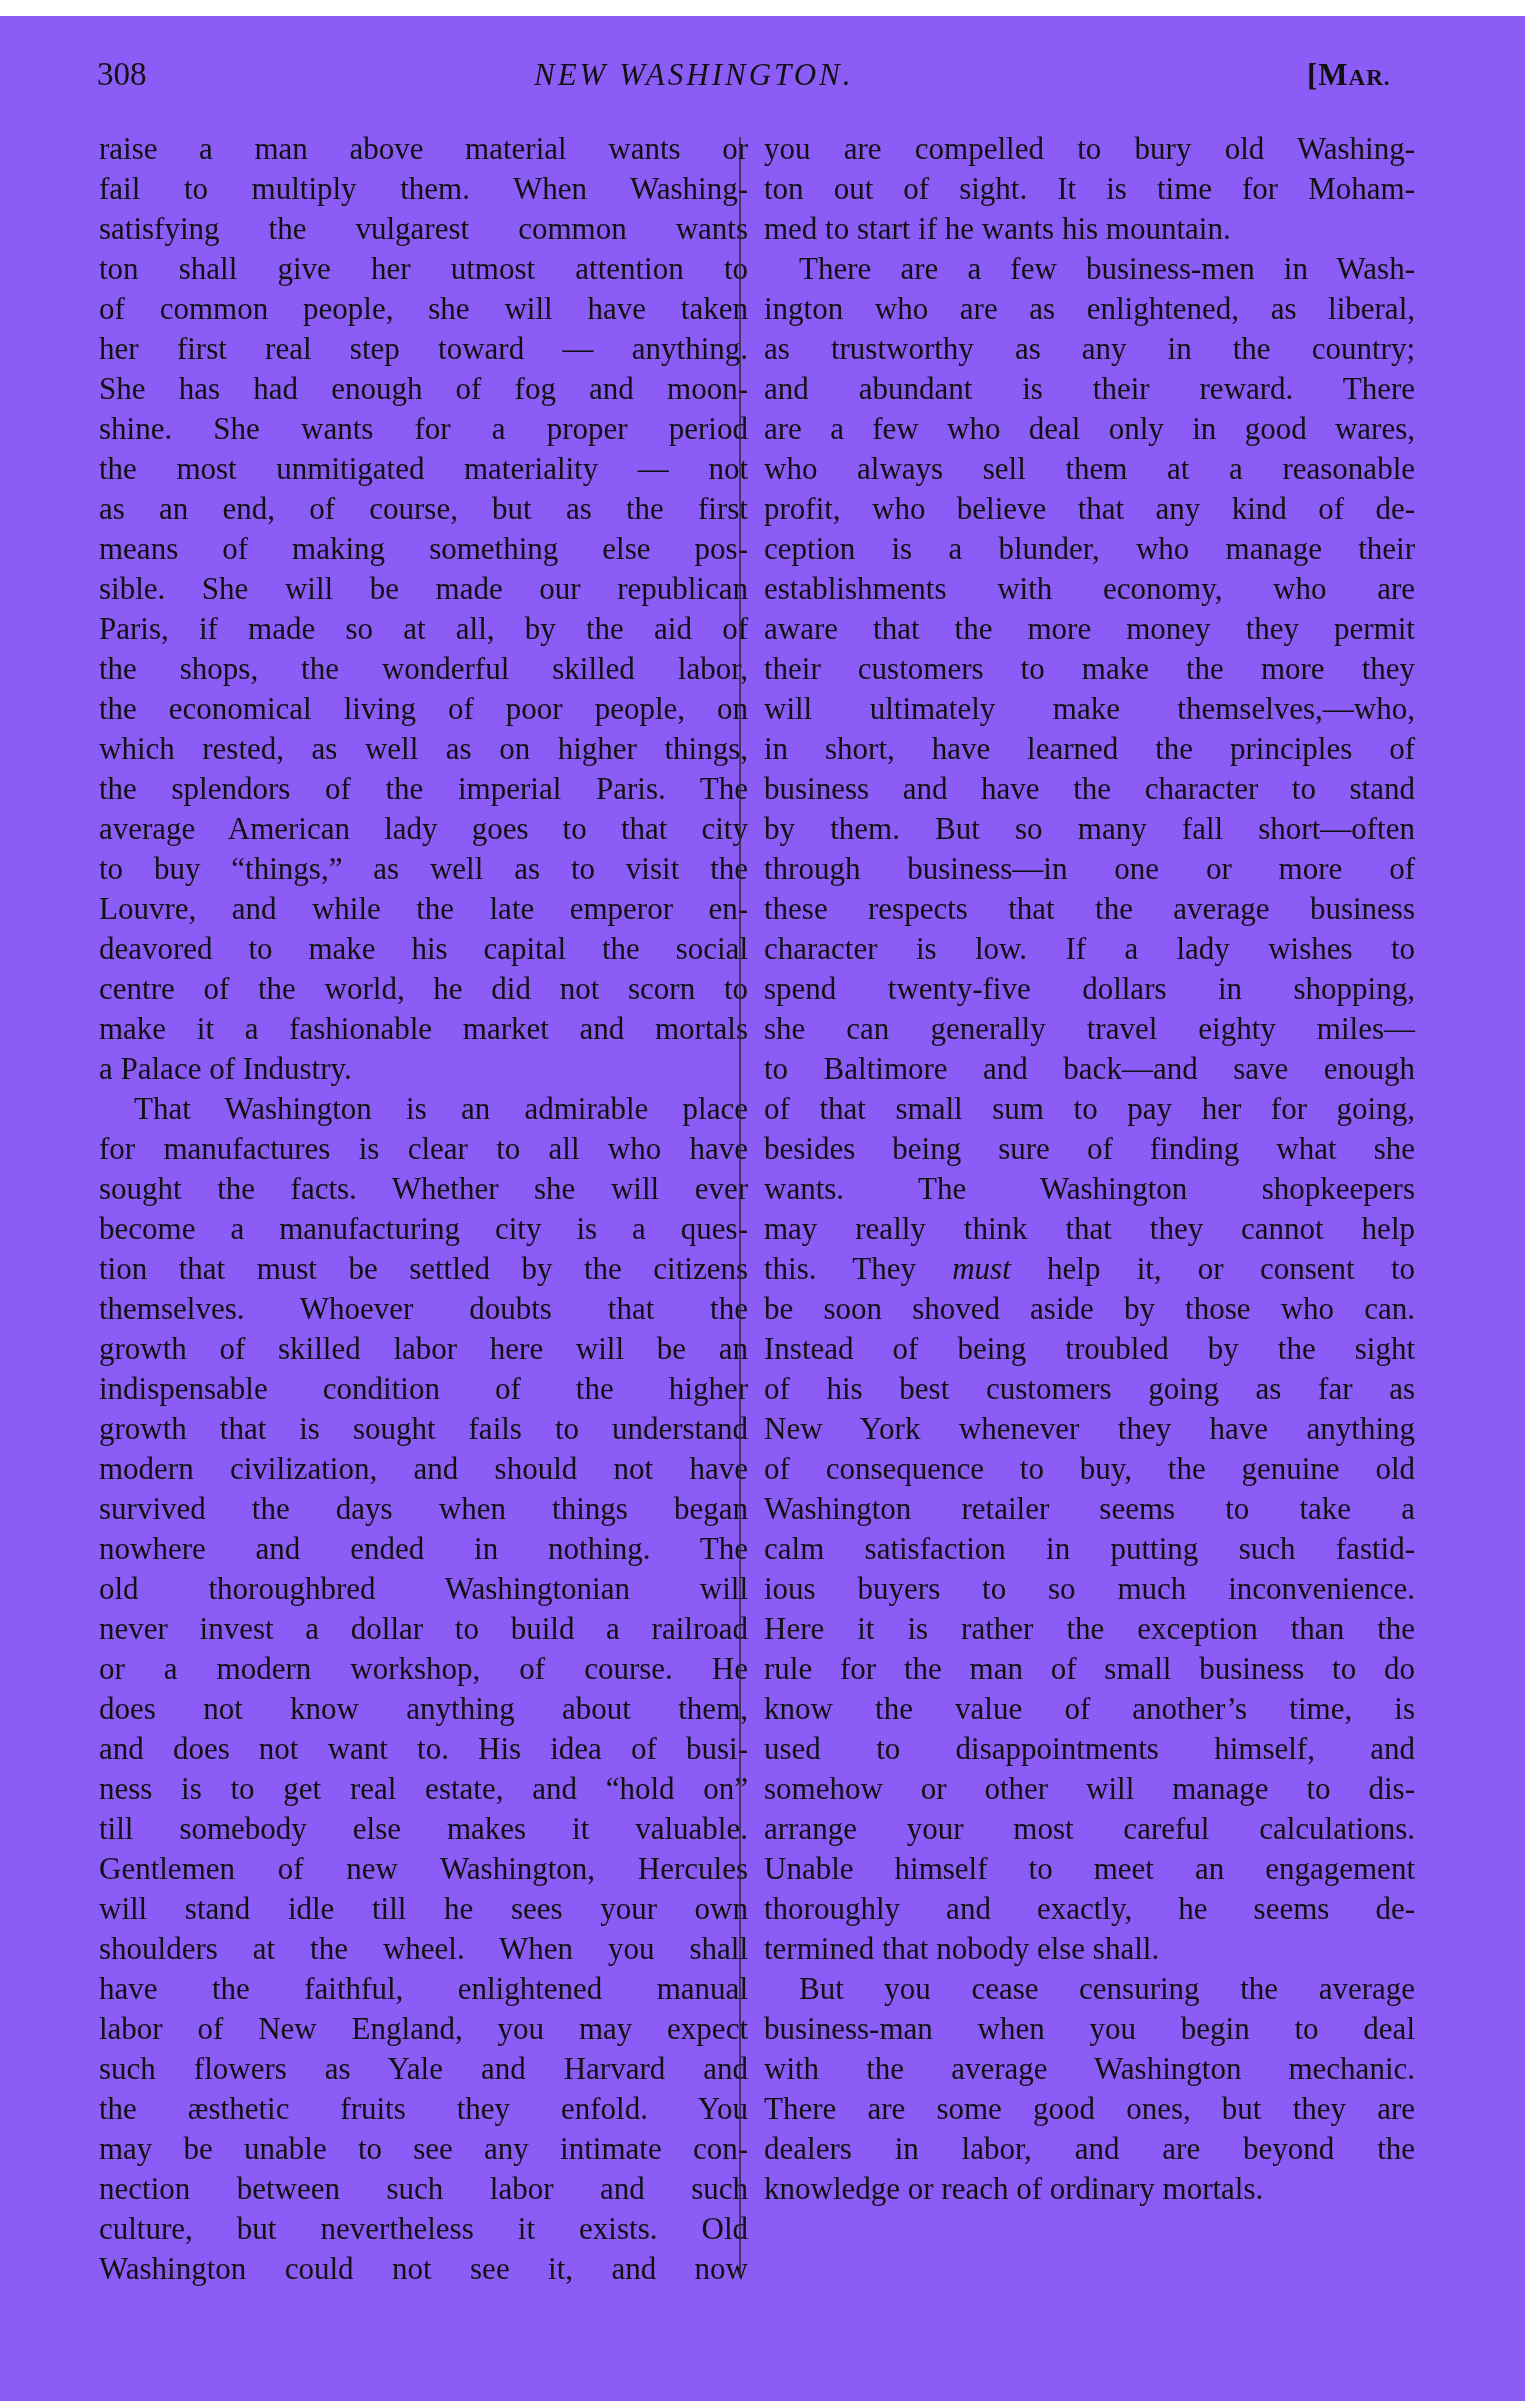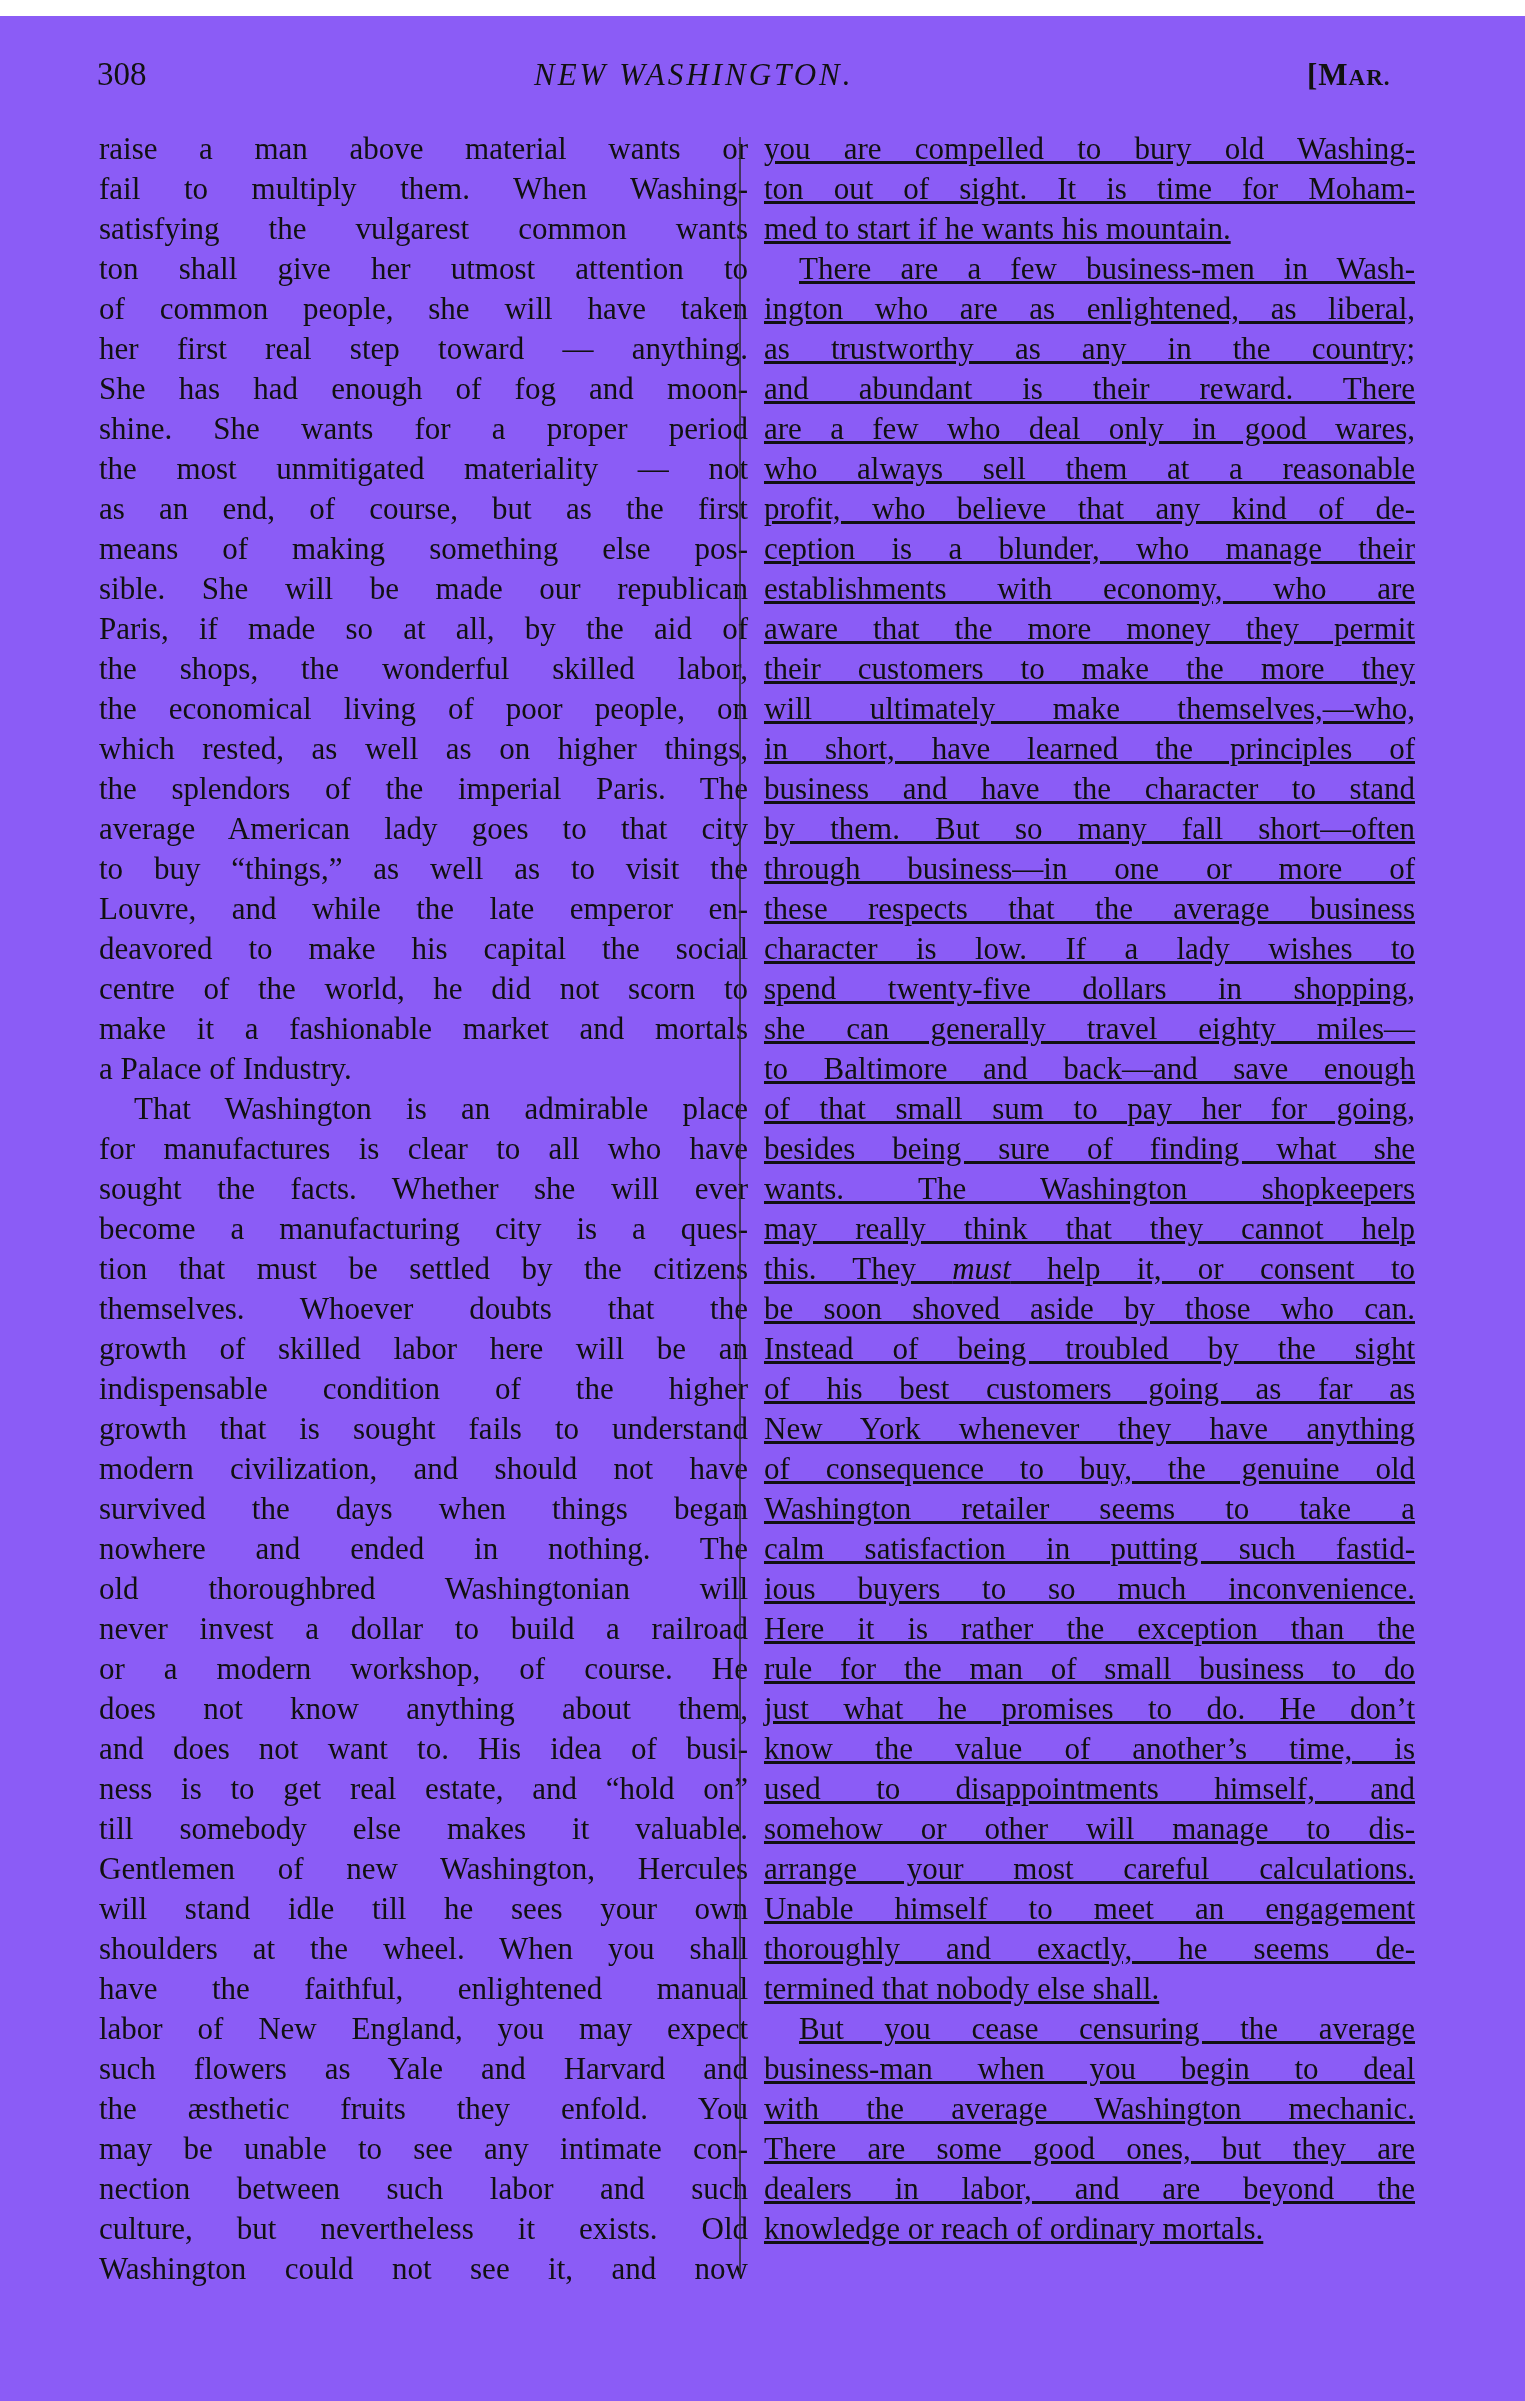--- a/index.html
+++ b/index.html
@@ -5,21 +5,21 @@
     html, body { margin: 0; padding: 0; background: #ffffff; }
     body { width: 1525px; height: 2401px; position: relative; overflow: hidden; }
     .page { position: absolute; left: 0; top: 16px; width: 1525px; height: 2401px; background: #8b5cf6; color: #111111; font-family: "Liberation Serif", "DejaVu Serif", serif; }
     .running-head { position: absolute; top: 36px; left: 0; width: 1525px; height: 45px; }
     .page-number { position: absolute; left: 97px; top: 0; font-size: 33px; line-height: 45px; }
     .running-title { position: absolute; left: 515px; top: 0; font-size: 31px; line-height: 45px; font-style: italic; letter-spacing: 3px; margin-left: 19px; }
     .running-month { position: absolute; left: 1307px; top: 0; font-size: 31px; line-height: 45px; letter-spacing: 1px; font-weight: bold; }
     .running-month .sc { font-size: 23px; }
     .column { position: absolute; top: 113px; width: 649px; font-size: 31px; line-height: 40px; text-align: justify; }
     .col-left { left: 99px; }
-    .col-right { left: 764px; width: 651px; text-decoration: underline; }
+    .col-right { left: 764px; width: 651px; }
     .line { display: block; height: 40px; white-space: nowrap; text-align-last: justify; }
     .line.last { text-align-last: left; }
     .line.indent { padding-left: 35px; }
     .column-rule { position: absolute; left: 739px; top: 121px; width: 1.5px; height: 2139px; background: #2a2a2a; opacity: 0.75; }
     em { font-style: italic; }
   </style>
 </head>
 <body>
 
 <div class="page">
@@ -119,21 +119,20 @@
       <span class="line">be soon shoved aside by those who can.</span>
       <span class="line">Instead of being troubled by the sight</span>
       <span class="line">of his best customers going as far as</span>
       <span class="line">New York whenever they have anything</span>
       <span class="line">of consequence to buy, the genuine old</span>
       <span class="line">Washington retailer seems to take a</span>
       <span class="line">calm satisfaction in putting such fastid-</span>
       <span class="line">ious buyers to so much inconvenience.</span>
       <span class="line">Here it is rather the exception than the</span>
       <span class="line">rule for the man of small business to do</span>
-      <span class="line">just what he promises to do. He don’t</span>
       <span class="line">know the value of another’s time, is</span>
       <span class="line">used to disappointments himself, and</span>
       <span class="line">somehow or other will manage to dis-</span>
       <span class="line">arrange your most careful calculations.</span>
       <span class="line">Unable himself to meet an engagement</span>
       <span class="line">thoroughly and exactly, he seems de-</span>
       <span class="line last">termined that nobody else shall.</span>
       <span class="line indent">But you cease censuring the average</span>
       <span class="line">business-man when you begin to deal</span>
       <span class="line">with the average Washington mechanic.</span>

